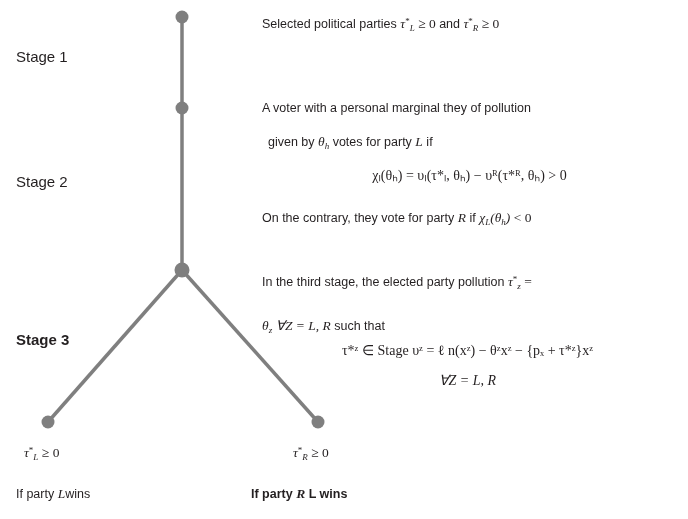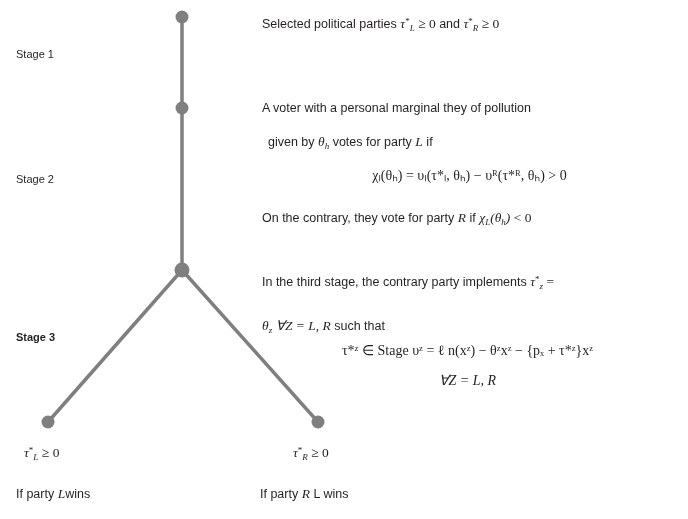--- a/index.html
+++ b/index.html
@@ -17,21 +17,21 @@
   }
   #diagram {
     position: absolute;
     left: 0;
     top: 0;
     width: 688px;
     height: 519px;
   }
   .stage-label {
     position: absolute;
-    font-size: 11px;
+    font-size: 15px;
     color: #231f20;
     white-space: nowrap;
   }
   .text-block {
     position: absolute;
     font-size: 12.5px;
     color: #231f20;
     line-height: 1.45;
     white-space: nowrap;
   }
@@ -120,21 +120,21 @@
 
 <div class="text-block" style="left:262px; top:208px;">
   <span>On the contrary, they vote for party</span>
   <span class="math">R</span>
   <span>if</span>
   <span class="math"><span>χ</span><span class="sub">L</span><span>(θ</span><span class="sub">h</span><span>)</span></span>
   <span class="math math-up">&lt; 0</span>
 </div>
 
 <div class="text-block" style="left:262px; top:272px;">
-  <span>In the third stage, the contrary party implements</span>
+  <span>In the third stage, the elected party pollution</span>
   <span class="math"><span>τ</span><span class="sup">*</span><span class="sub">z</span></span>
   <span class="math math-up">=</span>
 </div>
 
 <div class="text-block" style="left:262px; top:316px;">
   <span class="math"><span>θ</span><span class="sub">z</span></span>
   <span class="math">∀Z = L, R</span>
   <span>such that</span>
 </div>
 
@@ -154,17 +154,17 @@
 <div class="leaf-label" style="left:293px; top:444px;">
   <span class="math"><span>τ</span><span class="sup">*</span><span class="sub">R</span></span>
   <span class="math math-up">≥ 0</span>
 </div>
 
 <div class="caption" style="left:16px; top:486px;">
   <span>If party</span>
   <span class="math">L</span><span>wins</span>
 </div>
 
-<div class="caption" style="left:260px; top:486px;">
+<div class="caption" style="left:251px; top:486px;font-weight:bold;">
   <span>If party</span>
   <span class="math">R</span>
   <span>L wins</span>
 </div>
 
 </body></html>

